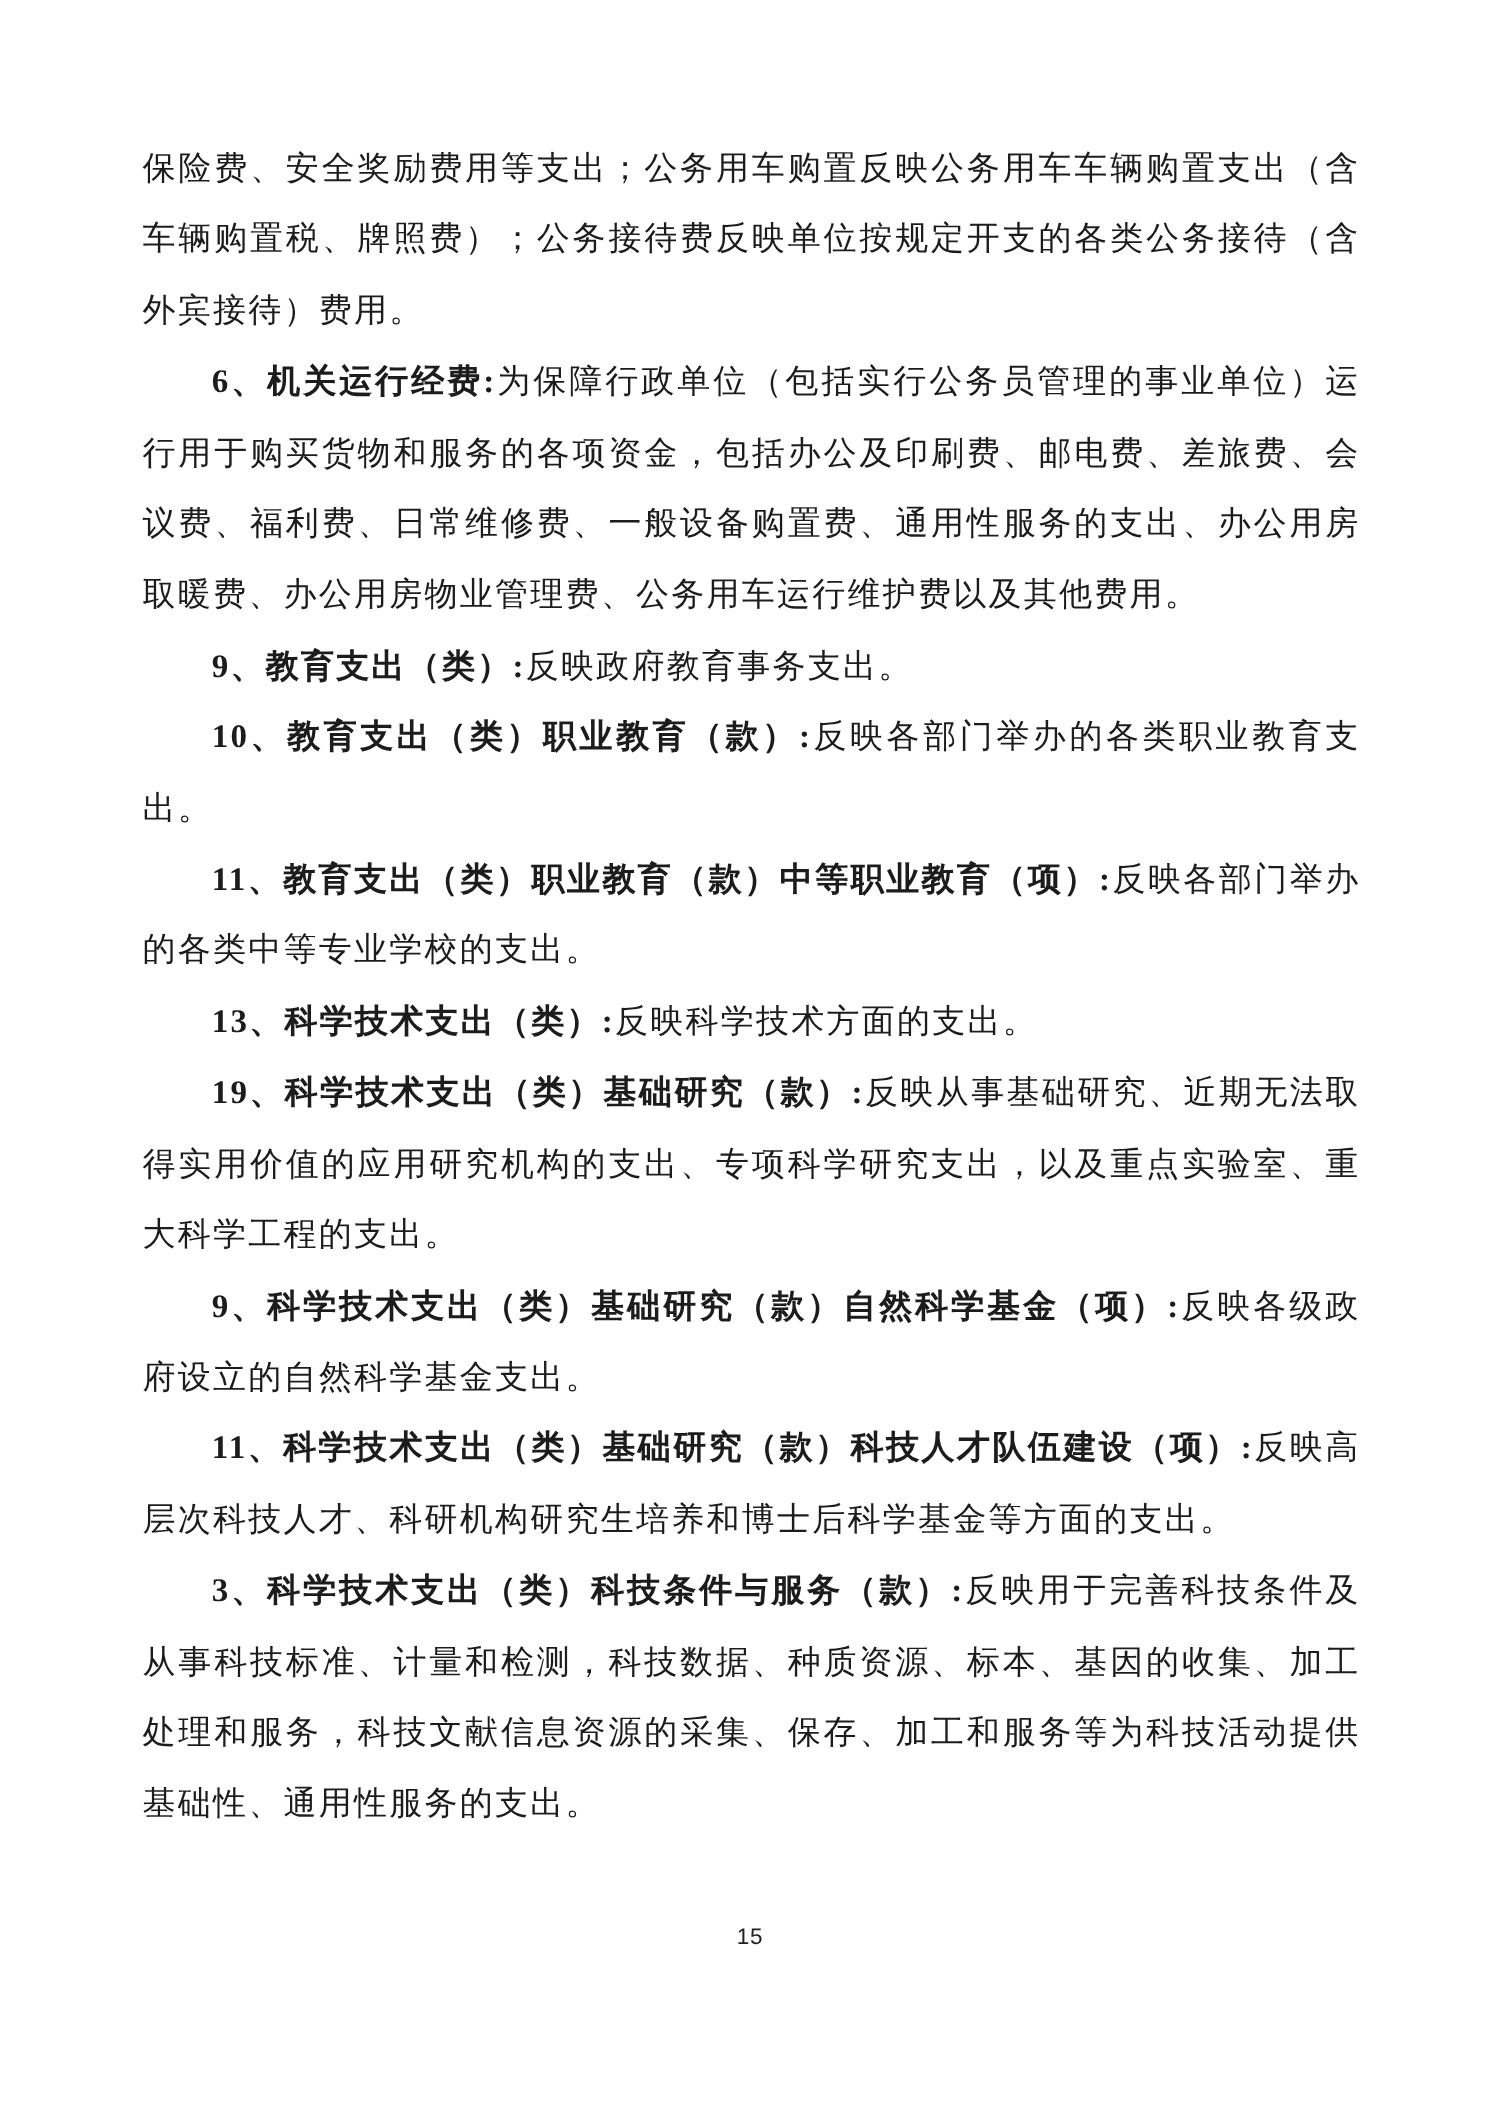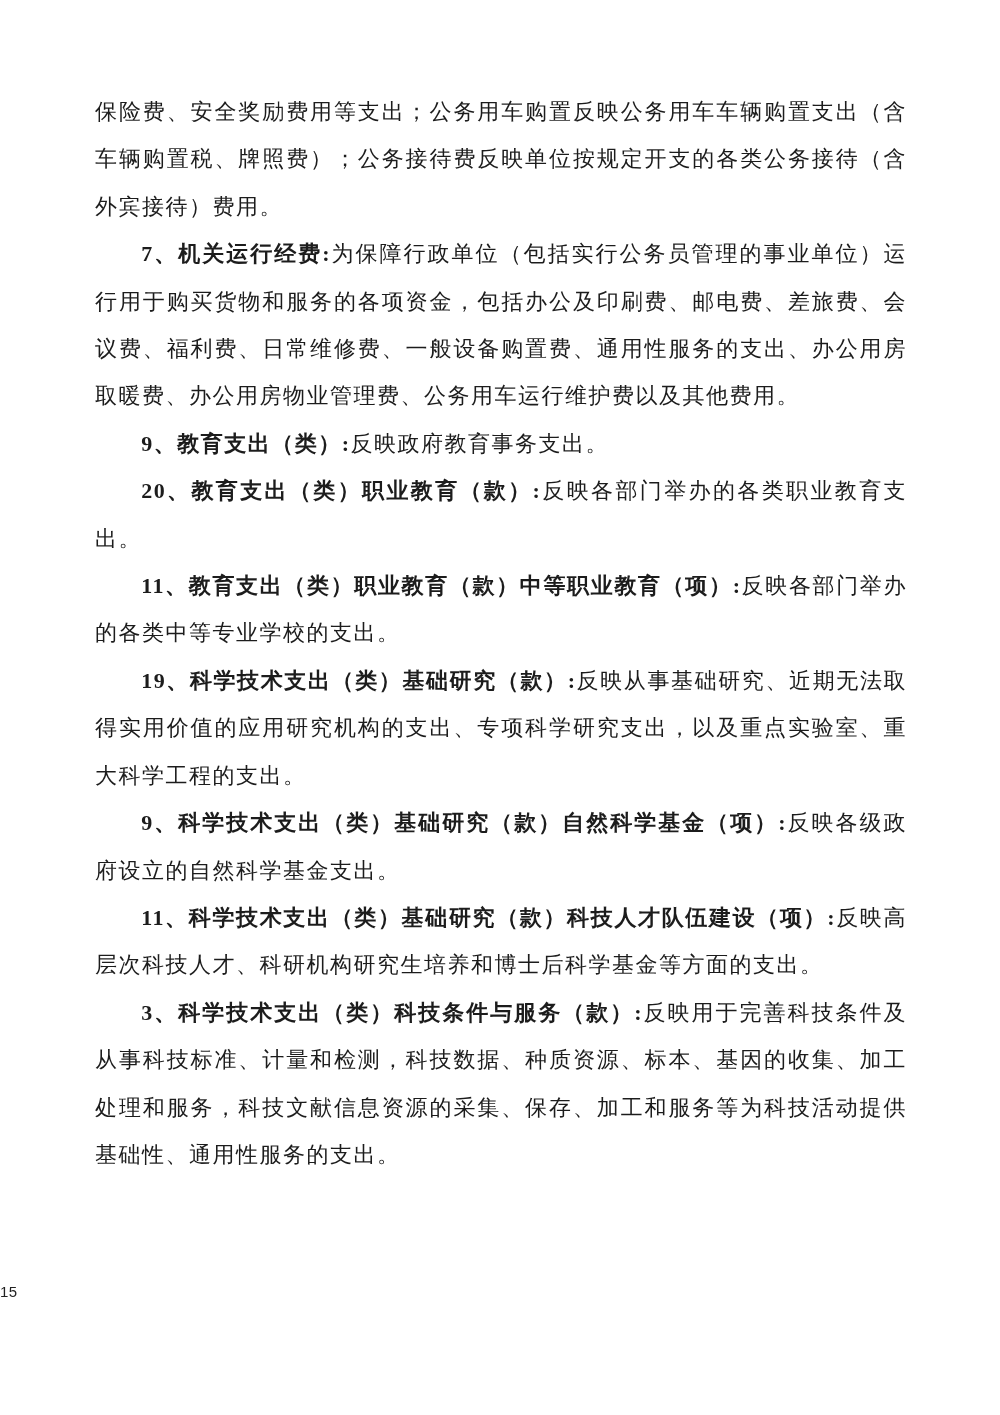--- a/index.html
+++ b/index.html
@@ -36,44 +36,45 @@
     text-indent: 0;
   }
   .lead {
     font-weight: 700;
   }
   .page-num {
     position: absolute;
     left: 0;
     top: 1283px;
     width: 100%;
-    text-align: left;
+    text-align: center;
     font-size: 15px;
     letter-spacing: 0.5px;
     color: #222222;
     font-family: "Liberation Sans", sans-serif;
   }
 </style>
 </head>
 <body>
 
 <div class="page">
   <div class="content">
 
     <p class="para continuation"><span>保险费、安全奖励费用等支出；公务用车购置反映公务用车车辆购置支出（含车辆购置税、牌照费）；公务接待费反映单位按规定开支的各类公务接待（含外宾接待）费用。</span></p>
 
-    <p class="para"><span class="lead">7、机关运行经费:</span><span>为保障行政单位（包括实行公务员管理的事业单位）运行用于购买货物和服务的各项资金，包括办公及印刷费、邮电费、差旅费、会议费、福利费、日常维修费、一般设备购置费、通用性服务的支出、办公用房取暖费、办公用房物业管理费、公务用车运行维护费以及其他费用。</span></p>
+    <p class="para"><span class="lead">6、机关运行经费:</span><span>为保障行政单位（包括实行公务员管理的事业单位）运行用于购买货物和服务的各项资金，包括办公及印刷费、邮电费、差旅费、会议费、福利费、日常维修费、一般设备购置费、通用性服务的支出、办公用房取暖费、办公用房物业管理费、公务用车运行维护费以及其他费用。</span></p>
 
     <p class="para"><span class="lead">9、教育支出（类）:</span><span>反映政府教育事务支出。</span></p>
 
-    <p class="para"><span class="lead">20、教育支出（类）职业教育（款）:</span><span>反映各部门举办的各类职业教育支出。</span></p>
+    <p class="para"><span class="lead">10、教育支出（类）职业教育（款）:</span><span>反映各部门举办的各类职业教育支出。</span></p>
 
     <p class="para"><span class="lead">11、教育支出（类）职业教育（款）中等职业教育（项）:</span><span>反映各部门举办的各类中等专业学校的支出。</span></p>
 
 
+    <p class="para"><span class="lead">13、科学技术支出（类）:</span><span>反映科学技术方面的支出。</span></p>
 
     <p class="para"><span class="lead">19、科学技术支出（类）基础研究（款）:</span><span>反映从事基础研究、近期无法取得实用价值的应用研究机构的支出、专项科学研究支出，以及重点实验室、重大科学工程的支出。</span></p>
 
     <p class="para"><span class="lead">9、科学技术支出（类）基础研究（款）自然科学基金（项）:</span><span>反映各级政府设立的自然科学基金支出。</span></p>
 
     <p class="para"><span class="lead">11、科学技术支出（类）基础研究（款）科技人才队伍建设（项）:</span><span>反映高层次科技人才、科研机构研究生培养和博士后科学基金等方面的支出。</span></p>
 
     <p class="para"><span class="lead">3、科学技术支出（类）科技条件与服务（款）:</span><span>反映用于完善科技条件及从事科技标准、计量和检测，科技数据、种质资源、标本、基因的收集、加工处理和服务，科技文献信息资源的采集、保存、加工和服务等为科技活动提供基础性、通用性服务的支出。</span></p>
 
   </div>

